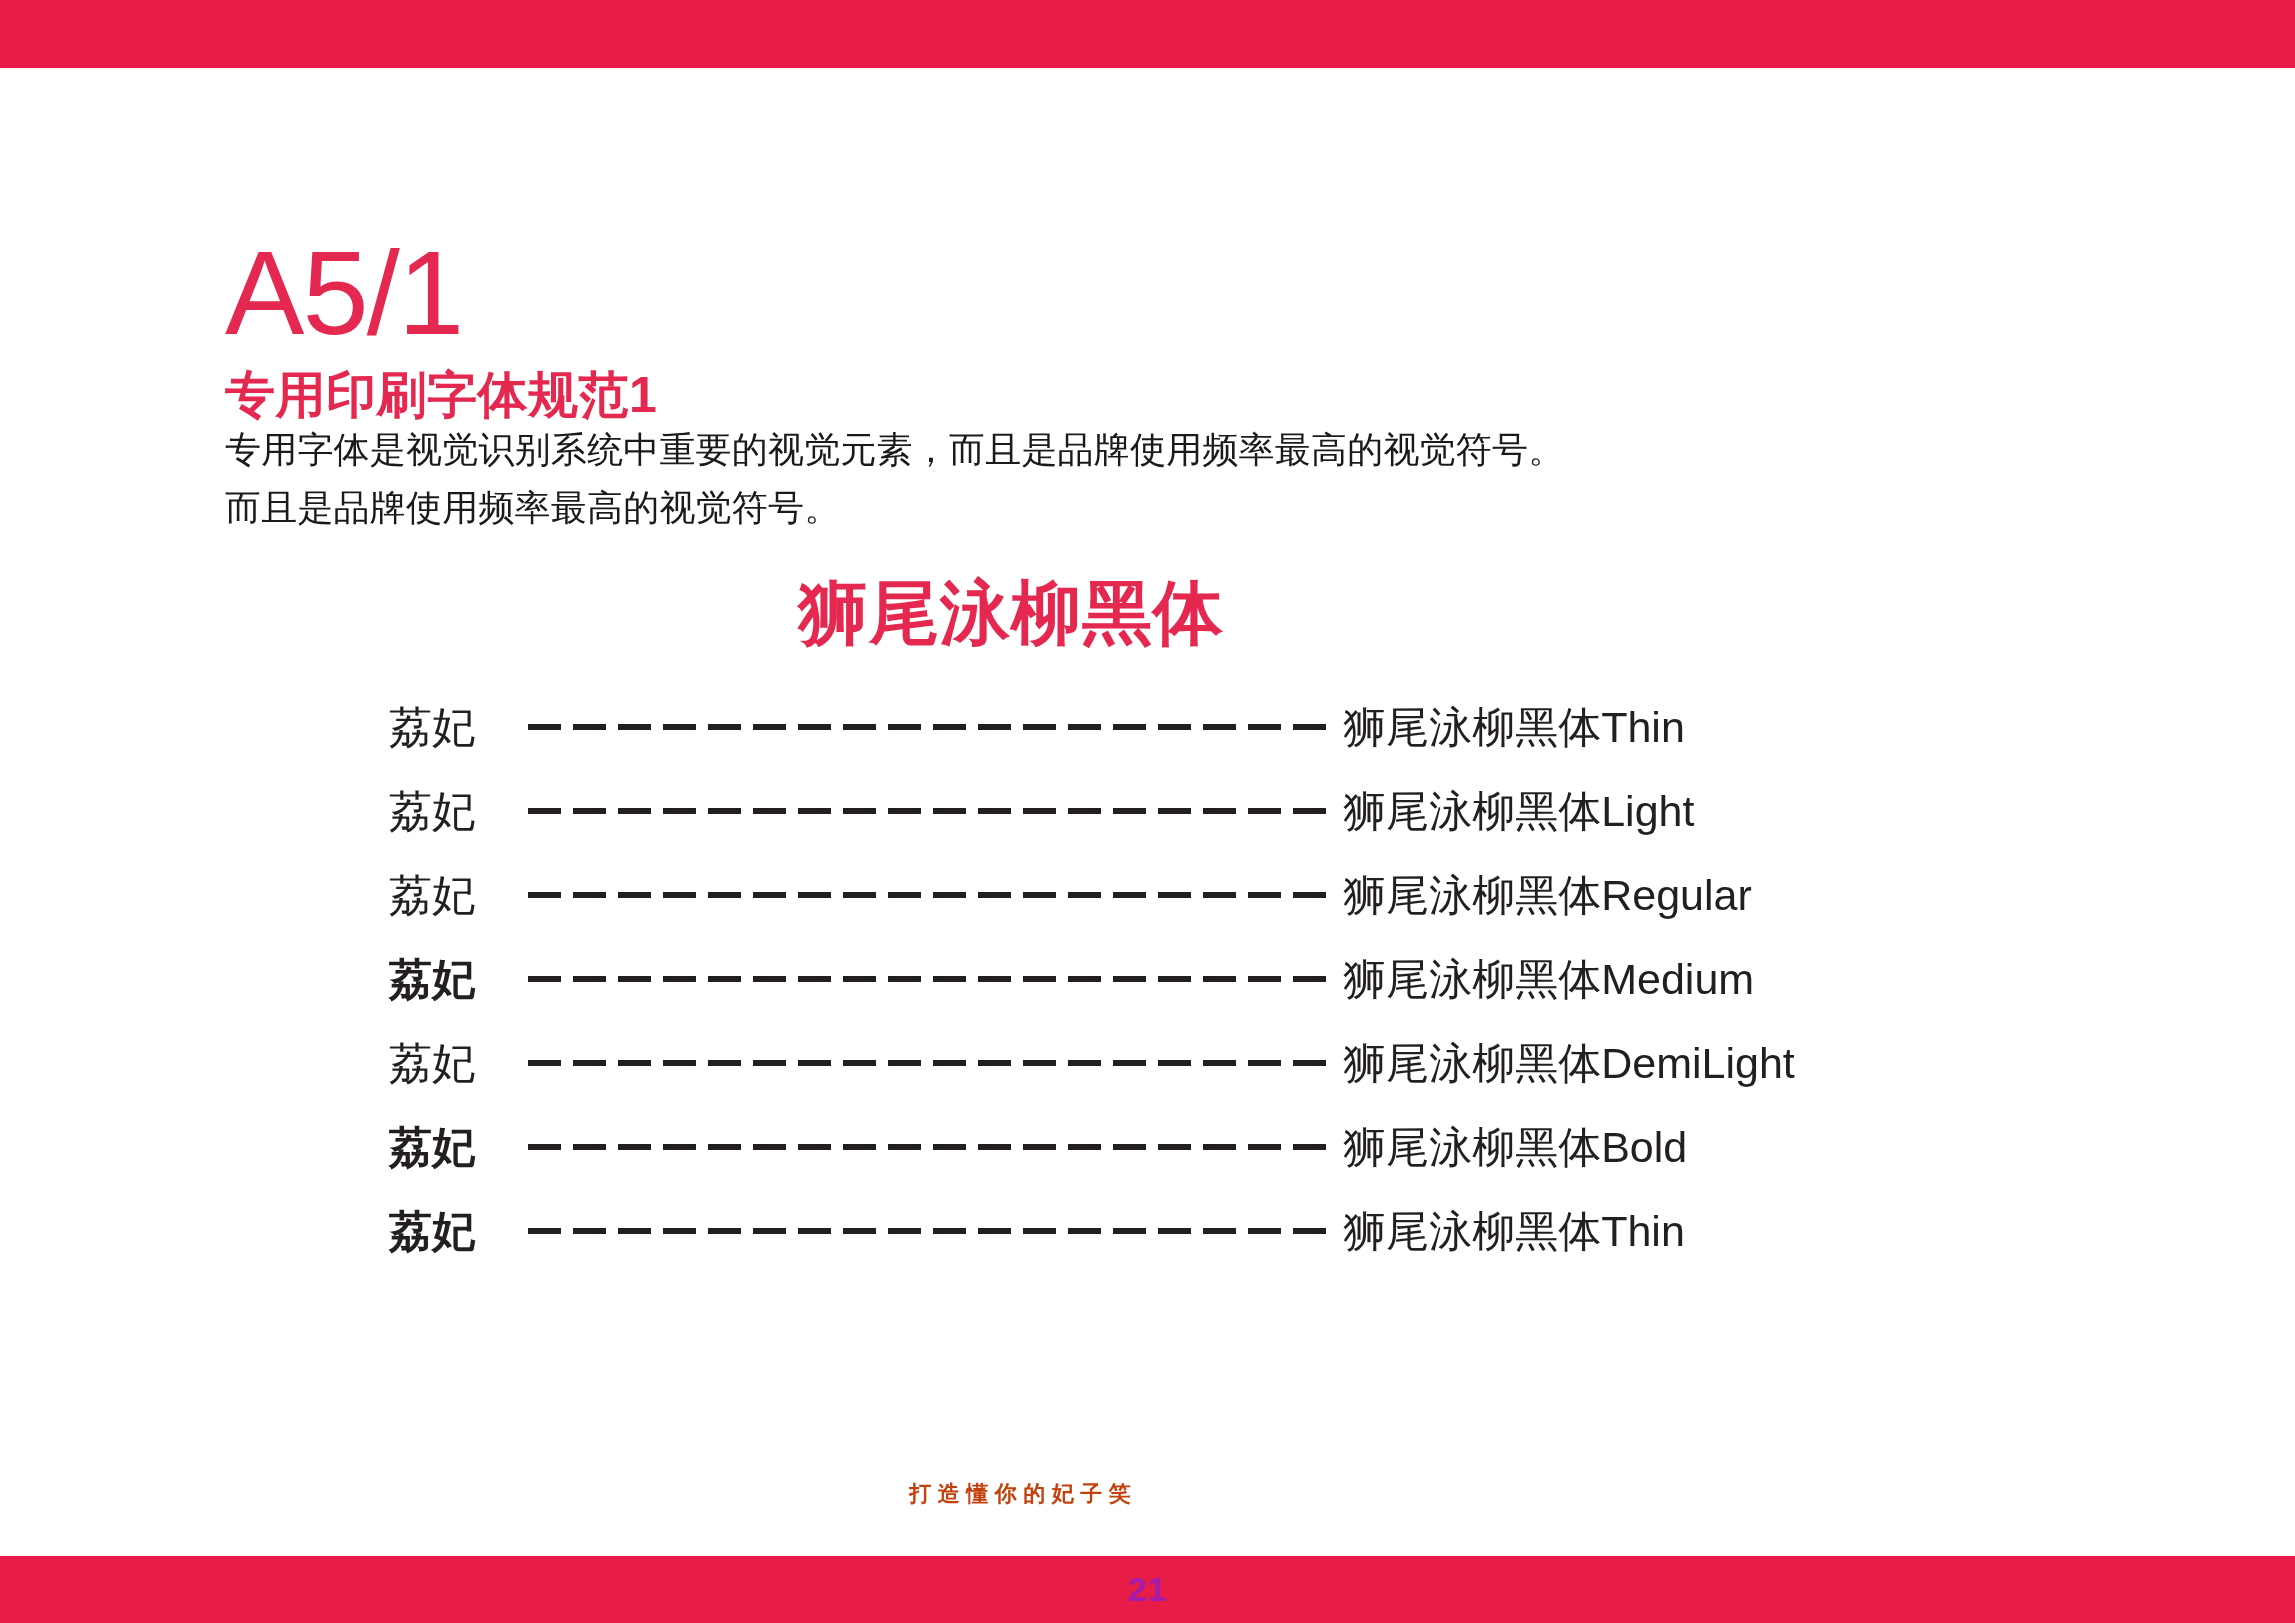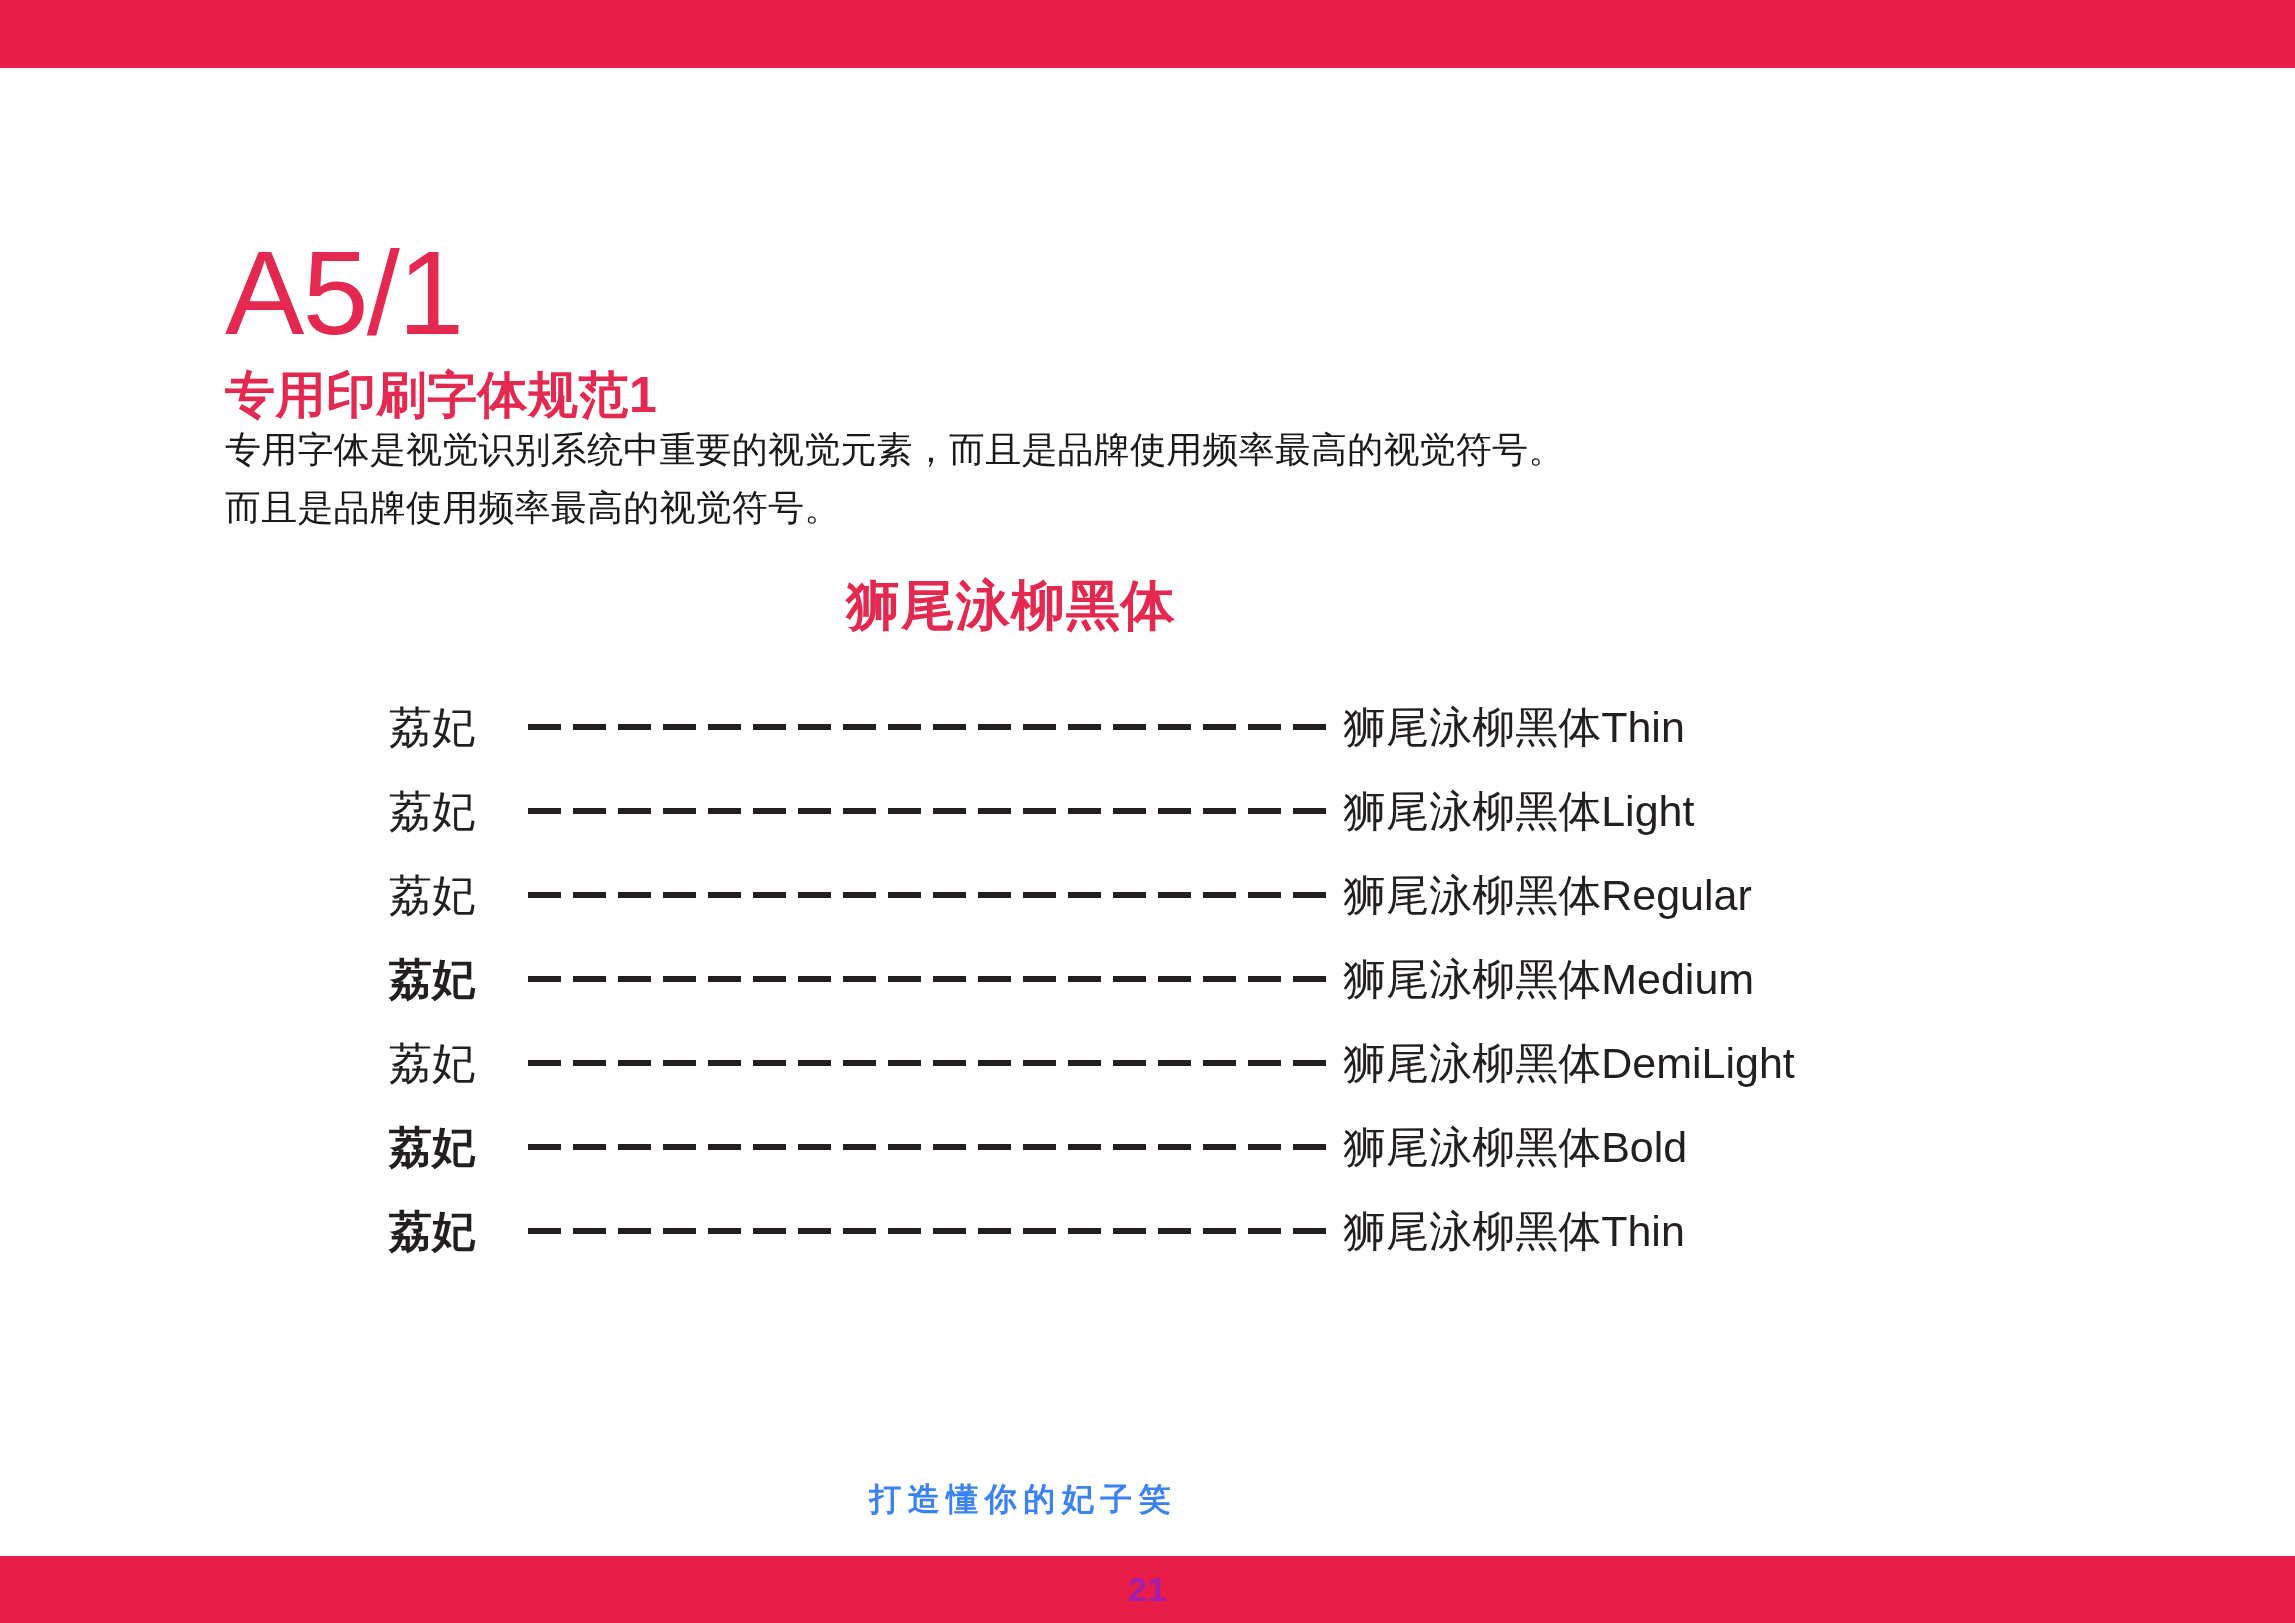--- a/index.html
+++ b/index.html
@@ -85,21 +85,21 @@
     letter-spacing: 0.2px;
   }
 
   
   .family-name {
     position: absolute;
     left: 0;
     top: 578px;
     width: 2022px;
     text-align: center;
-    font-size: 54px;
+    font-size: 70px;
     line-height: 1;
     font-weight: 700;
     color: #E4284F;
     letter-spacing: 0.9px;
   }
 
   
   .weights {
     position: absolute;
     left: 389px;
@@ -147,24 +147,24 @@
   .w-bold      { font-weight: 700; }
   .w-black     { font-weight: 900; }
 
   
   .slogan {
     position: absolute;
     left: 0;
     top: 1483px;
     width: 2040px;
     text-align: center;
-    font-size: 32px;
-    line-height: 1;
-    font-weight: 700;
-    color: #3b82f6;
+    font-size: 22px;
+    line-height: 1;
+    font-weight: 700;
+    color: #c2410c;
     letter-spacing: 6.5px;
     text-indent: 6.5px;
   }
 </style>
 </head>
 <body>
 
 <div class="page">
 
   <div class="bar-top"></div>

